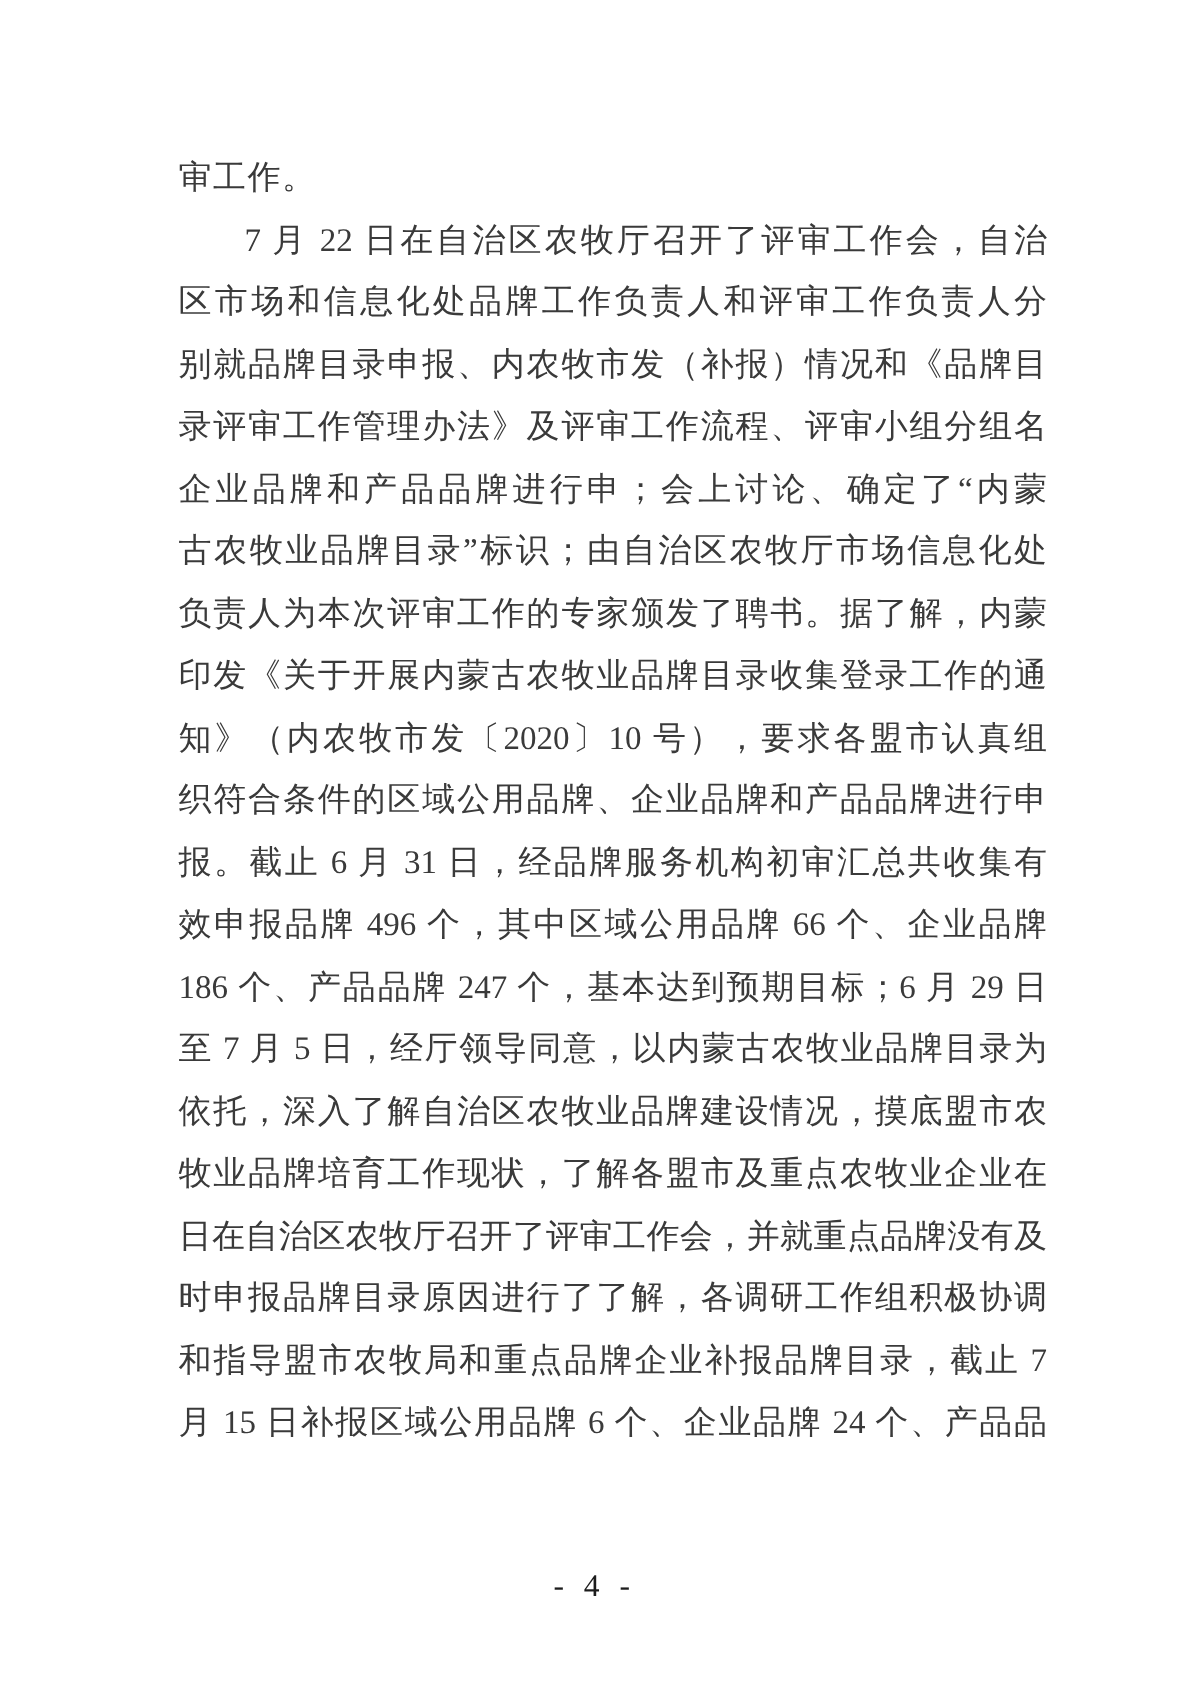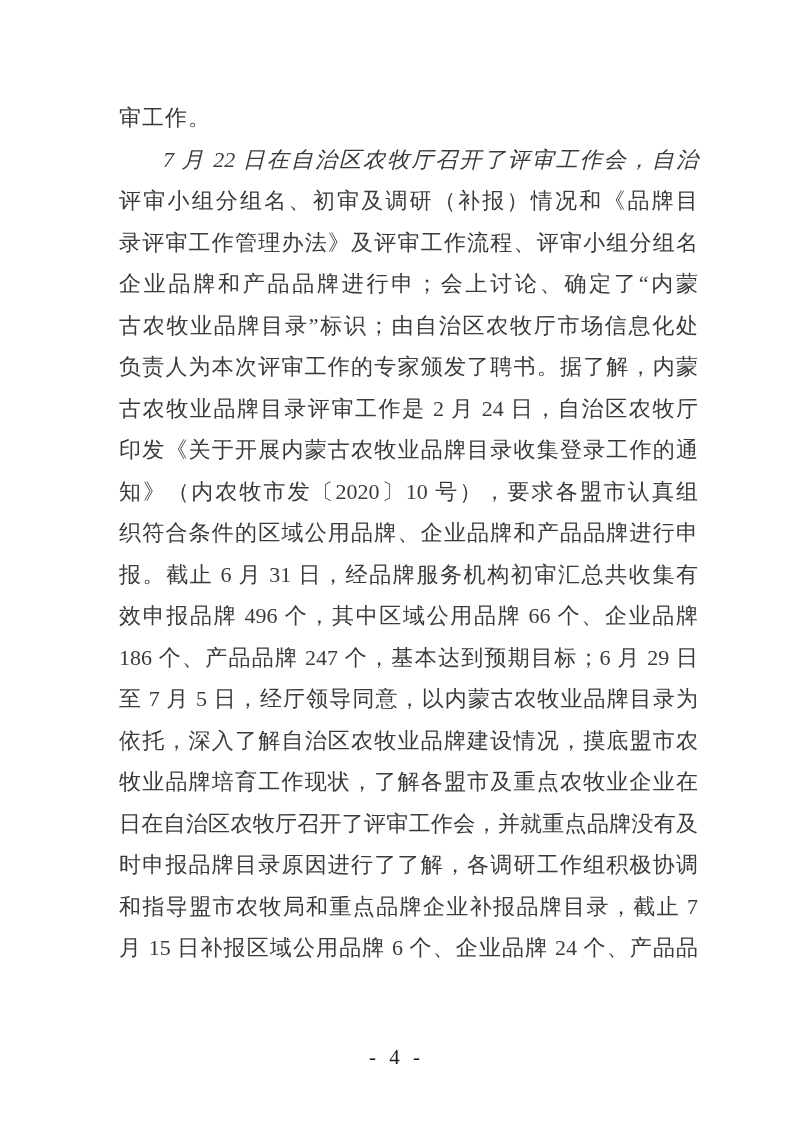--- a/index.html
+++ b/index.html
@@ -32,21 +32,20 @@
     white-space: normal;
   }
   .line.no-justify {
     text-align: center;
     text-align-last: left;
     -moz-text-align-last: left;
     letter-spacing: 1px;
   }
   .line.indent {
     padding-left: 44px;
-    font-style: italic;
   }
   .footer {
     position: absolute;
     left: 0;
     right: 0;
     top: 1042px;
     height: 30px;
     line-height: 30px;
     text-align: center;
     font-size: 21px;
@@ -54,26 +53,26 @@
     letter-spacing: 4px;
   }
 </style>
 </head>
 <body>
 
 <div class="page">
   <div class="text-block">
     <div class="line no-justify">审工作。</div>
     <div class="line indent">7 月 22 日在自治区农牧厅召开了评审工作会，自治</div>
-    <div class="line">评审小组分组名、初审及调研（补报）情况和《品牌目</div>
+    <div class="line">区市场和信息化处品牌工作负责人和评审工作负责人分</div>
+    <div class="line">别就品牌目录申报、内农牧市发（补报）情况和《品牌目</div>
     <div class="line">录评审工作管理办法》及评审工作流程、评审小组分组名</div>
     <div class="line">企业品牌和产品品牌进行申；会上讨论、确定了“内蒙</div>
     <div class="line">古农牧业品牌目录”标识；由自治区农牧厅市场信息化处</div>
     <div class="line">负责人为本次评审工作的专家颁发了聘书。据了解，内蒙</div>
-    <div class="line">古农牧业品牌目录评审工作是 2 月 24 日，自治区农牧厅</div>
     <div class="line">印发《关于开展内蒙古农牧业品牌目录收集登录工作的通</div>
     <div class="line">知》（内农牧市发〔2020〕10 号），要求各盟市认真组</div>
     <div class="line">织符合条件的区域公用品牌、企业品牌和产品品牌进行申</div>
     <div class="line">报。截止 6 月 31 日，经品牌服务机构初审汇总共收集有</div>
     <div class="line">效申报品牌 496 个，其中区域公用品牌 66 个、企业品牌</div>
     <div class="line">186 个、产品品牌 247 个，基本达到预期目标；6 月 29 日</div>
     <div class="line">至 7 月 5 日，经厅领导同意，以内蒙古农牧业品牌目录为</div>
     <div class="line">依托，深入了解自治区农牧业品牌建设情况，摸底盟市农</div>
     <div class="line">牧业品牌培育工作现状，了解各盟市及重点农牧业企业在</div>
     <div class="line">日在自治区农牧厅召开了评审工作会，并就重点品牌没有及</div>

